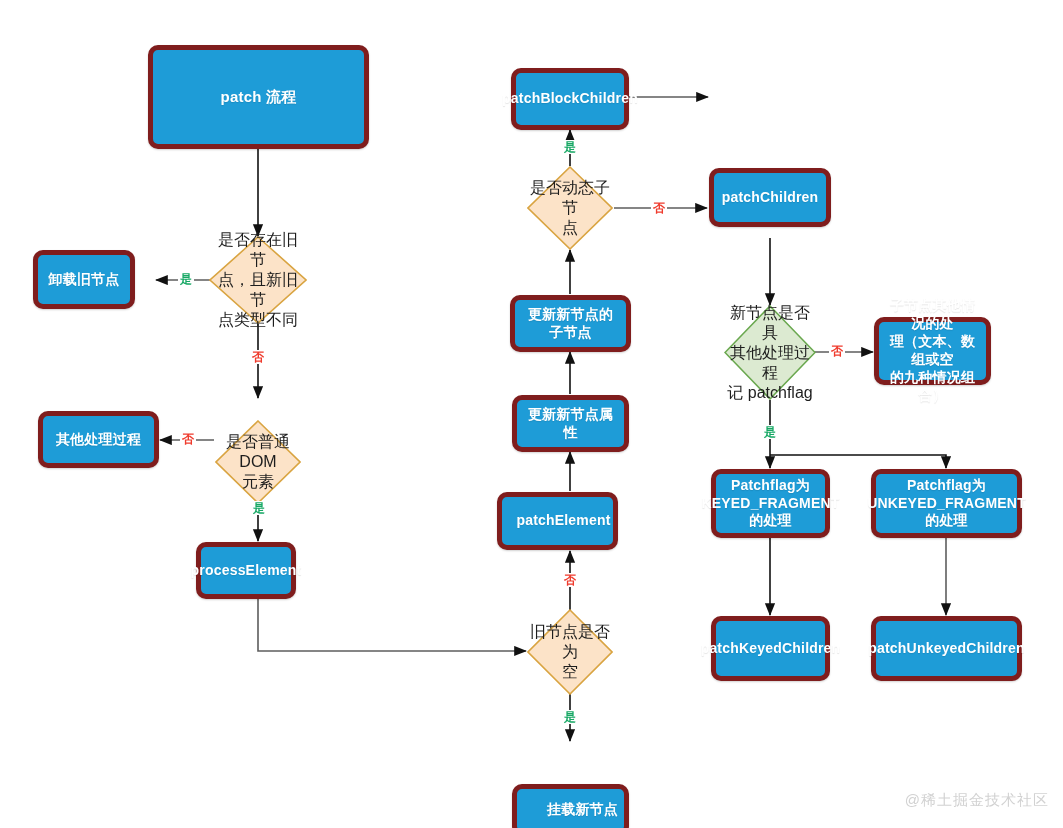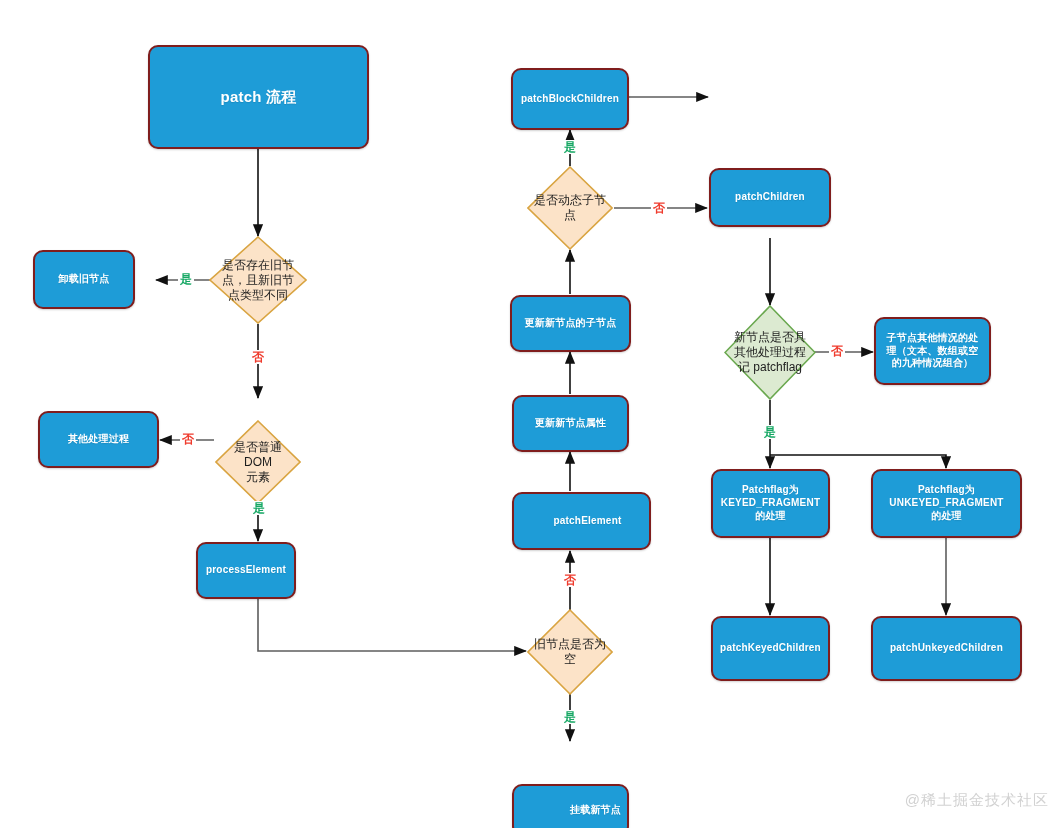--- a/index.html
+++ b/index.html
@@ -29,29 +29,29 @@
   .node {
     position: absolute;
     box-sizing: border-box;
     display: flex;
     align-items: center;
     justify-content: center;
     text-align: center;
   }
   .proc {
     background: #1e9cd7;
-    border: 2px solid #7f1d1d;
+    border: 5px solid #7f1d1d;
     border-radius: 10px;
     color: #ffffff;
     box-shadow: 0 1px 2px rgba(0,0,0,0.18);
   }
   .proc .label {
     padding: 2px 6px;
     line-height: 1.28;
-    font-size: 10px;
+    font-size: 14px;
     font-weight: 600;
     letter-spacing: .2px;
     text-shadow: 0 1px 1px rgba(0,0,0,0.10);
   }
   .proc.big .label {
     font-size: 15px;
     font-weight: 700;
   }
   .dec {
     background: transparent;
@@ -59,21 +59,21 @@
   .dec .dia {
     position: absolute;
     left: 0; top: 0;
     width: 100%;
     height: 100%;
   }
   .dec .label {
     position: relative;
     z-index: 2;
     line-height: 1.25;
-    font-size: 12px;
+    font-size: 16px;
     color: #1d1d1d;
     padding: 0 2px;
     white-space: pre-line;
   }
   .dec.green .label { color: #1d1d1d; }
 
   .edge-label {
     position: absolute;
     font-size: 12px;
     font-weight: 700;
@@ -192,21 +192,21 @@
       <polygon points="43,1 85,43 43,85 1,43" fill="#fce3c8" stroke="#d9a441" stroke-width="1.6"></polygon>
     </svg>
     <span class="label" style="white-space: pre-line;">旧节点是否为
 空</span>
   </div>
 
   <div class="node proc" style="left:512px; top:784px; width:117px; height:52px;justify-content:flex-end;">
     <span class="label" style="white-space: pre-line;">挂载新节点</span>
   </div>
 
-  <div class="node proc" style="left:512px; top:492px; width:139px; height:58px;padding-left:12px;">
+  <div class="node proc" style="left:497px; top:492px; width:121px; height:58px;padding-left:12px;">
     <span class="label" style="white-space: pre-line;">patchElement</span>
   </div>
 
   <div class="node proc" style="left:512px; top:395px; width:117px; height:57px;">
     <span class="label" style="white-space: pre-line;">更新新节点属性</span>
   </div>
 
   <div class="node proc" style="left:510px; top:295px; width:121px; height:57px;">
     <span class="label" style="white-space: pre-line;">更新新节点的子节点</span>
   </div>

